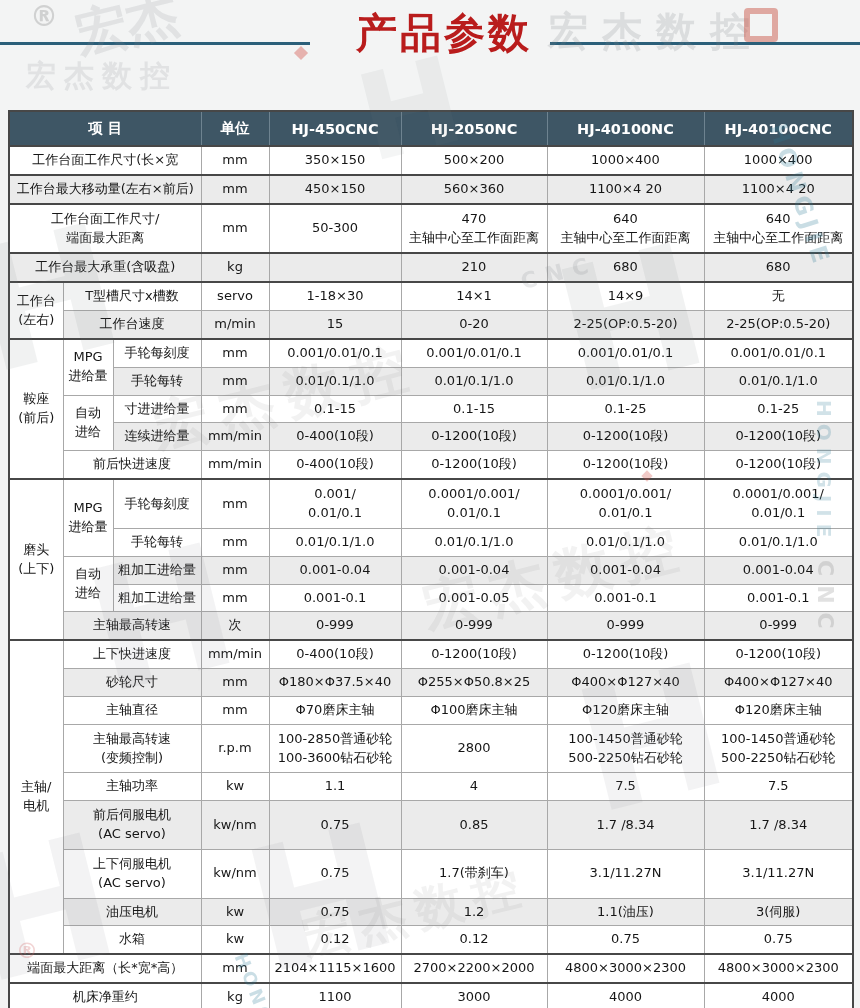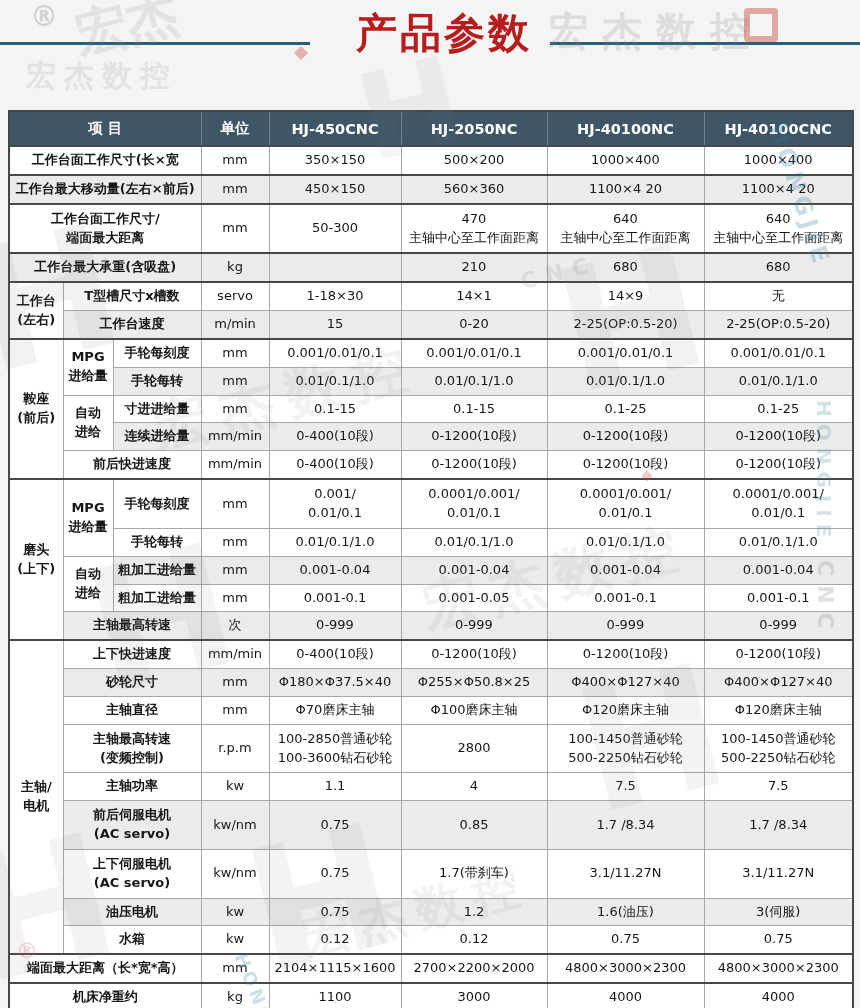--- a/index.html
+++ b/index.html
@@ -48,21 +48,21 @@
     border:1px solid #a8a8a8;
     border-top:1px solid #bdbdbd;
     white-space:pre-line;
     overflow:hidden;
   }
   tr.w td{background:#ffffff;}
   tr.g td{background:#ebebeb;}
   td.group, td.sub{background:#ffffff !important;}
   tr.dk td{border-top:2px solid #474747;}
   tr.tall td{padding-top:5px;padding-bottom:5px;}
-  td.label, td.group, td.sub{color:#101010;font-weight:bold;}
+  td.label, td.group, td.sub{color:#101010;}
   td.unit{color:#161616;}
   
   .wm{position:absolute;left:0;top:0;width:860px;height:1008px;z-index:3;pointer-events:none;overflow:hidden;}
   .wm span, .wm div{position:absolute;display:block;font-weight:700;}
 </style>
 </head>
 <body>
 
 <div class="page">
 
@@ -306,21 +306,21 @@
           <td class="val">0.75</td>
           <td class="val">1.7(带刹车)</td>
           <td class="val">3.1/11.27N</td>
           <td class="val">3.1/11.27N</td>
         </tr>
         <tr class="g">
           <td colspan="2" class="label">油压电机</td>
           <td class="unit">kw</td>
           <td class="val">0.75</td>
           <td class="val">1.2</td>
-          <td class="val">1.6(油压)</td>
+          <td class="val">1.1(油压)</td>
           <td class="val">3(伺服)</td>
         </tr>
         <tr class="w">
           <td colspan="2" class="label">水箱</td>
           <td class="unit">kw</td>
           <td class="val">0.12</td>
           <td class="val">0.12</td>
           <td class="val">0.75</td>
           <td class="val">0.75</td>
         </tr>

